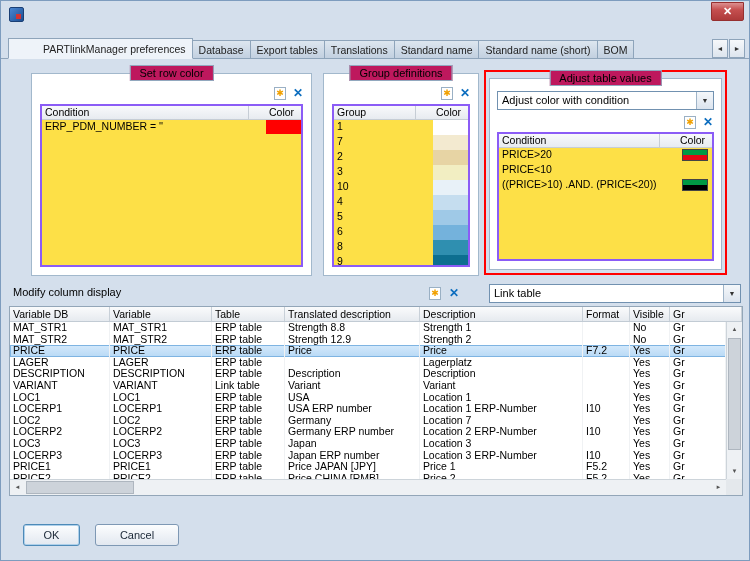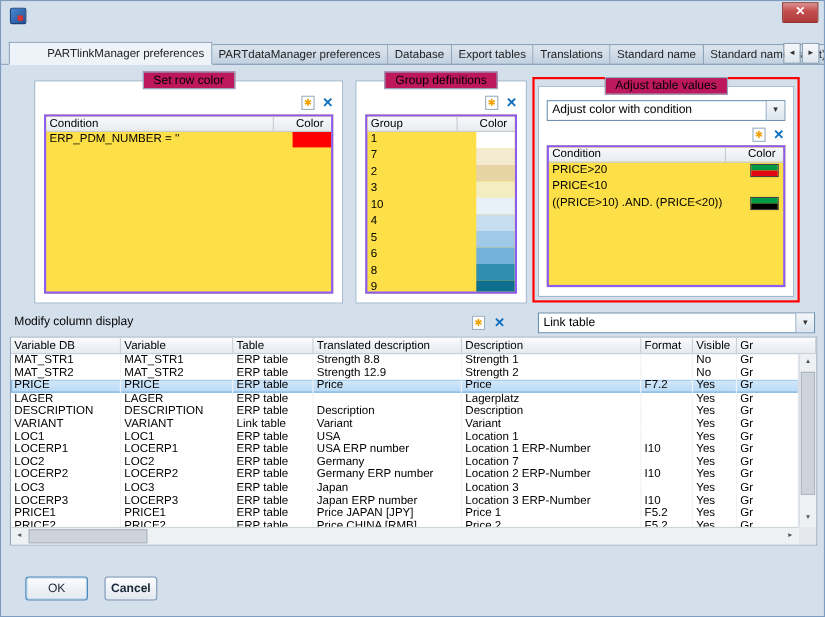--- a/index.html
+++ b/index.html
@@ -102,38 +102,37 @@
               background:#cdd3da; border:1px solid #aeb6bf; }
   .hs-thumb { position:absolute; top:1px; bottom:1px; left:16px; width:108px;
               background:#cdd3da; border:1px solid #aeb6bf; }
   .sb-corner { position:absolute; right:0; bottom:0; width:16px; height:16px; background:#e4e8ec; }
 
   
   .btn { position:absolute; height:22px; font-size:11px; text-align:center; line-height:20px;
          background:linear-gradient(#fcfdfe,#e2e8f0); border:1px solid #7e98b4; border-radius:3px;
          color:#1a2736; cursor:default; }
   .btn-ok { left:22px; top:523px; width:57px; border-color:#4d8ab8; box-shadow:inset 0 0 0 1px #aed0ea; }
-  .btn-cancel { left:94px; top:523px; width:48px;font-weight:bold; }
+  .btn-cancel { left:94px; top:523px; width:84px; }
 </style>
 </head>
 <body>
 
 <div class="dialog">
 
   <div class="titlebar">
     <span class="app-icon">
         <i></i>
       </span>
     <div class="close-btn">✕</div>
   </div>
 
   <div class="tab-underline"></div>
   <div class="tabbar">
       <div class="tab active">PARTlinkManager preferences</div>
-      <div class="tab">PARTdataManager preferences</div>
       <div class="tab">Database</div>
       <div class="tab">Export tables</div>
       <div class="tab">Translations</div>
       <div class="tab">Standard name</div>
       <div class="tab">Standard name (short)</div>
       <div class="tab">BOM</div>
     </div>
   <div class="tab-scroll">
     <div class="sbtn">◄</div>
     <div class="sbtn">►</div>

